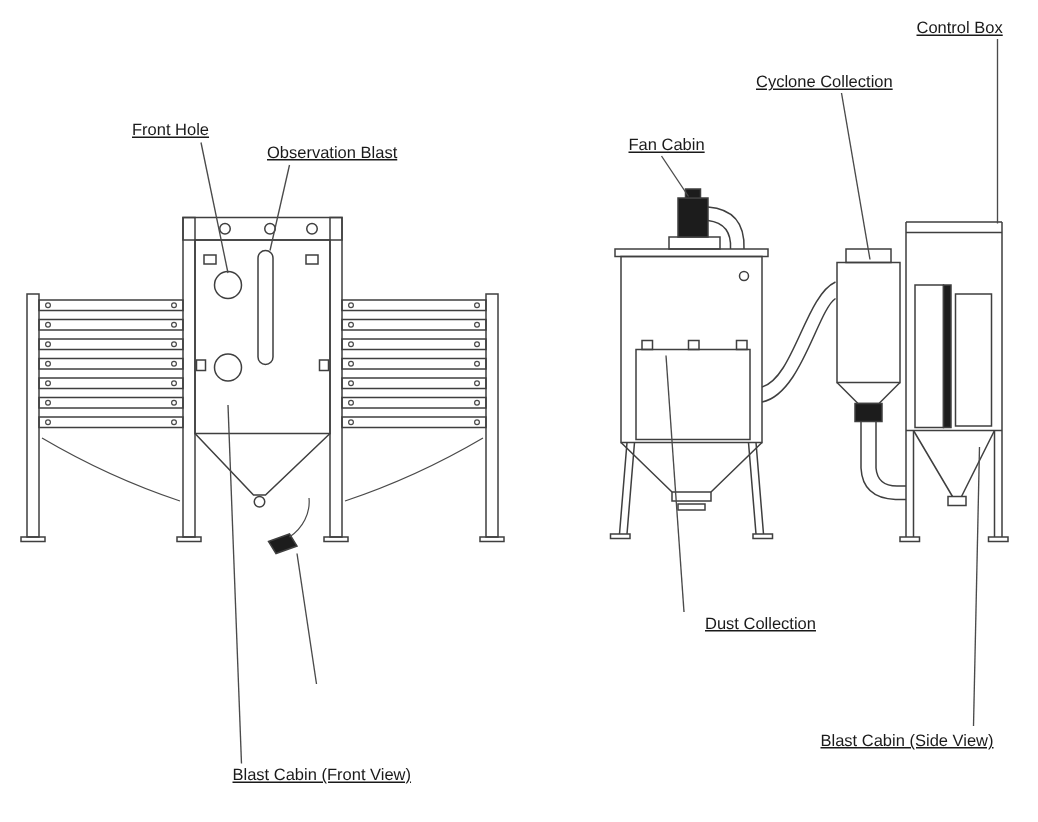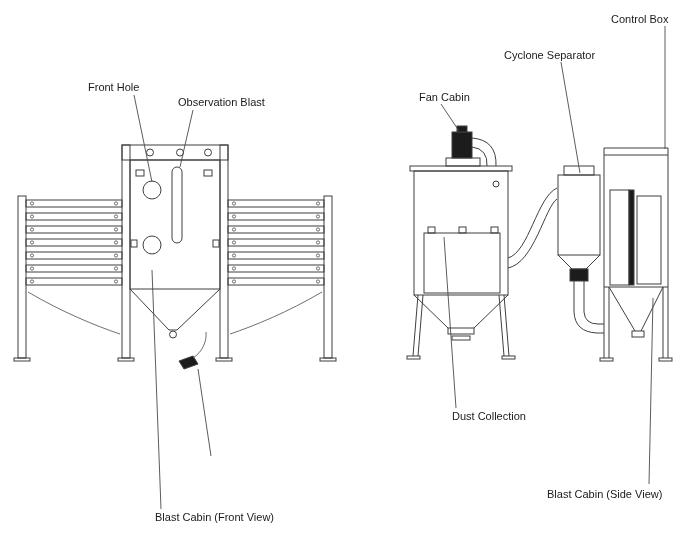--- a/index.html
+++ b/index.html
@@ -9,21 +9,21 @@
     font-family:"Liberation Sans", sans-serif;
   }
   .stage { position:relative; width:692px; height:548px; background:#ffffff; }
   .stage svg { position:absolute; left:0; top:0; }
   .ln   { stroke:#3f3f3f; stroke-width:1; fill:none; }
   .thin { stroke:#4a4a4a; stroke-width:0.8; fill:none; }
   .dark { fill:#1c1c1c; stroke:#3f3f3f; stroke-width:1; }
   .leader { stroke:#4a4a4a; stroke-width:0.9; fill:none; }
   .label {
     position:absolute; font-size:11px; line-height:12px; color:#1a1a1a;
-    white-space:nowrap;
+    text-decoration:underline; white-space:nowrap;
   }
 </style>
 </head>
 <body>
 
 <div class="stage">
 
   <svg width="692" height="548" viewBox="0 0 692 548">
 
     <g>
@@ -179,18 +179,18 @@
       <path class="leader" d="M456,408 L444,237"></path>
       <path class="leader" d="M211,456 L198,369"></path>
       <path class="leader" d="M161,509 L152,270"></path>
       <path class="leader" d="M649,484 L653,298"></path>
     </g>
   </svg>
 
   <div class="label" style="left:88px;  top:81px">Front Hole</div>
   <div class="label" style="left:178px; top:96px">Observation Blast</div>
   <div class="label" style="left:419px; top:91px">Fan Cabin</div>
-  <div class="label" style="left:504px; top:49px">Cyclone Separator</div>
+  <div class="label" style="left:504px; top:49px">Cyclone Collection</div>
   <div class="label" style="left:611px; top:13px">Control Box</div>
-  <div class="label" style="left:452px; top:410px">Dust Collection</div>
+  <div class="label" style="left:470px; top:410px">Dust Collection</div>
   <div class="label" style="left:155px; top:511px">Blast Cabin (Front View)</div>
   <div class="label" style="left:547px; top:488px">Blast Cabin (Side View)</div>
 </div>
 
 </body></html>

